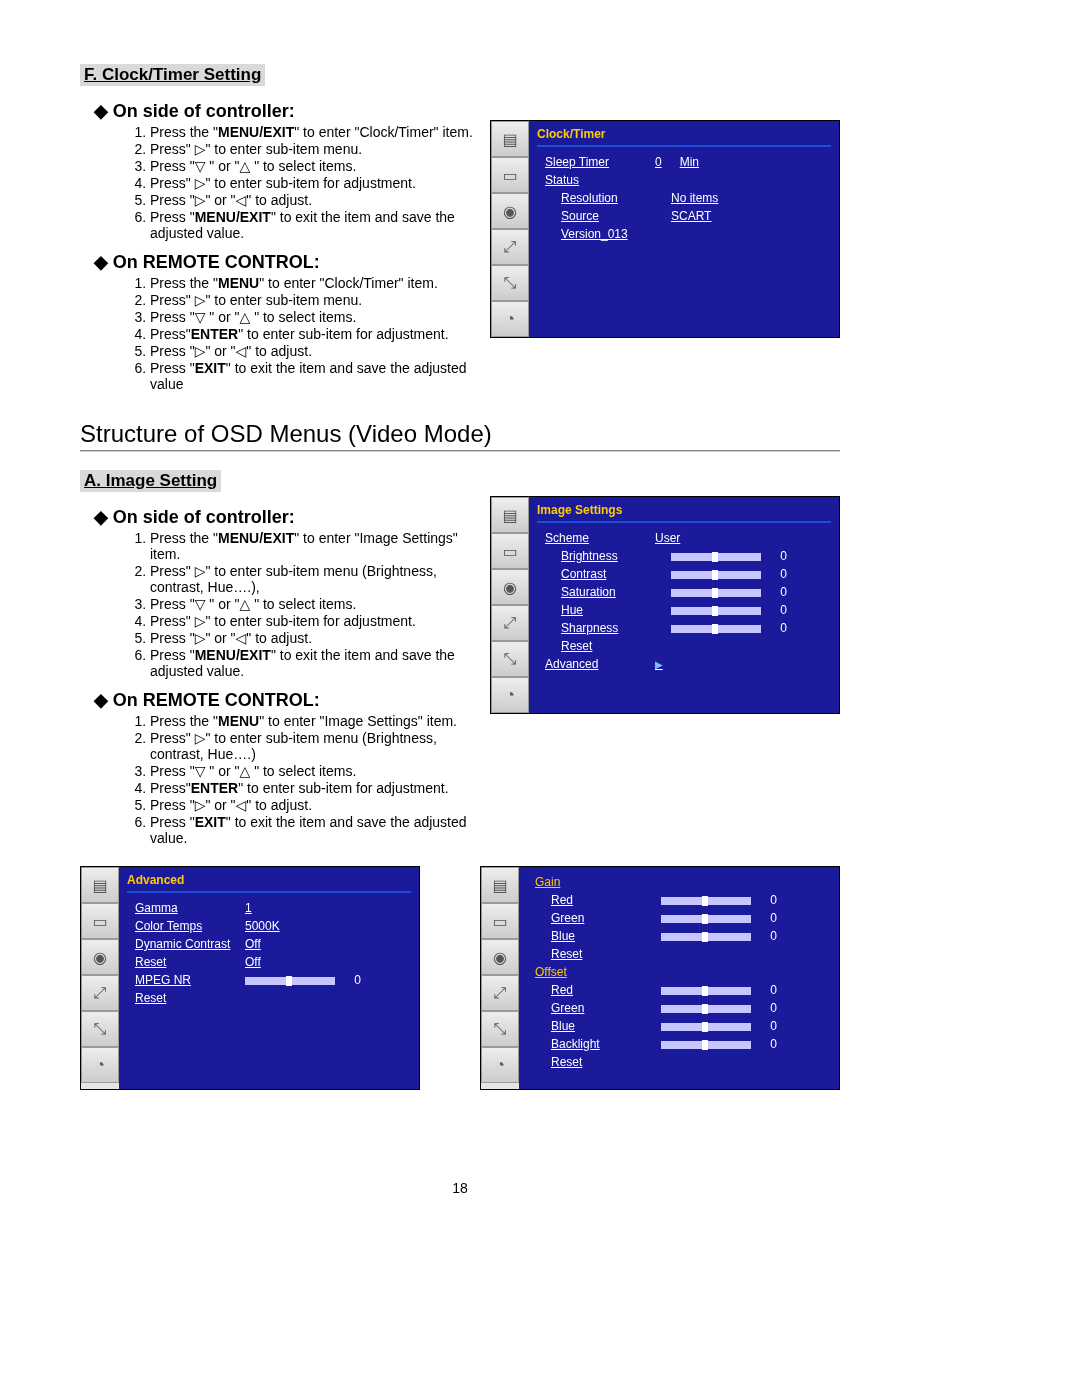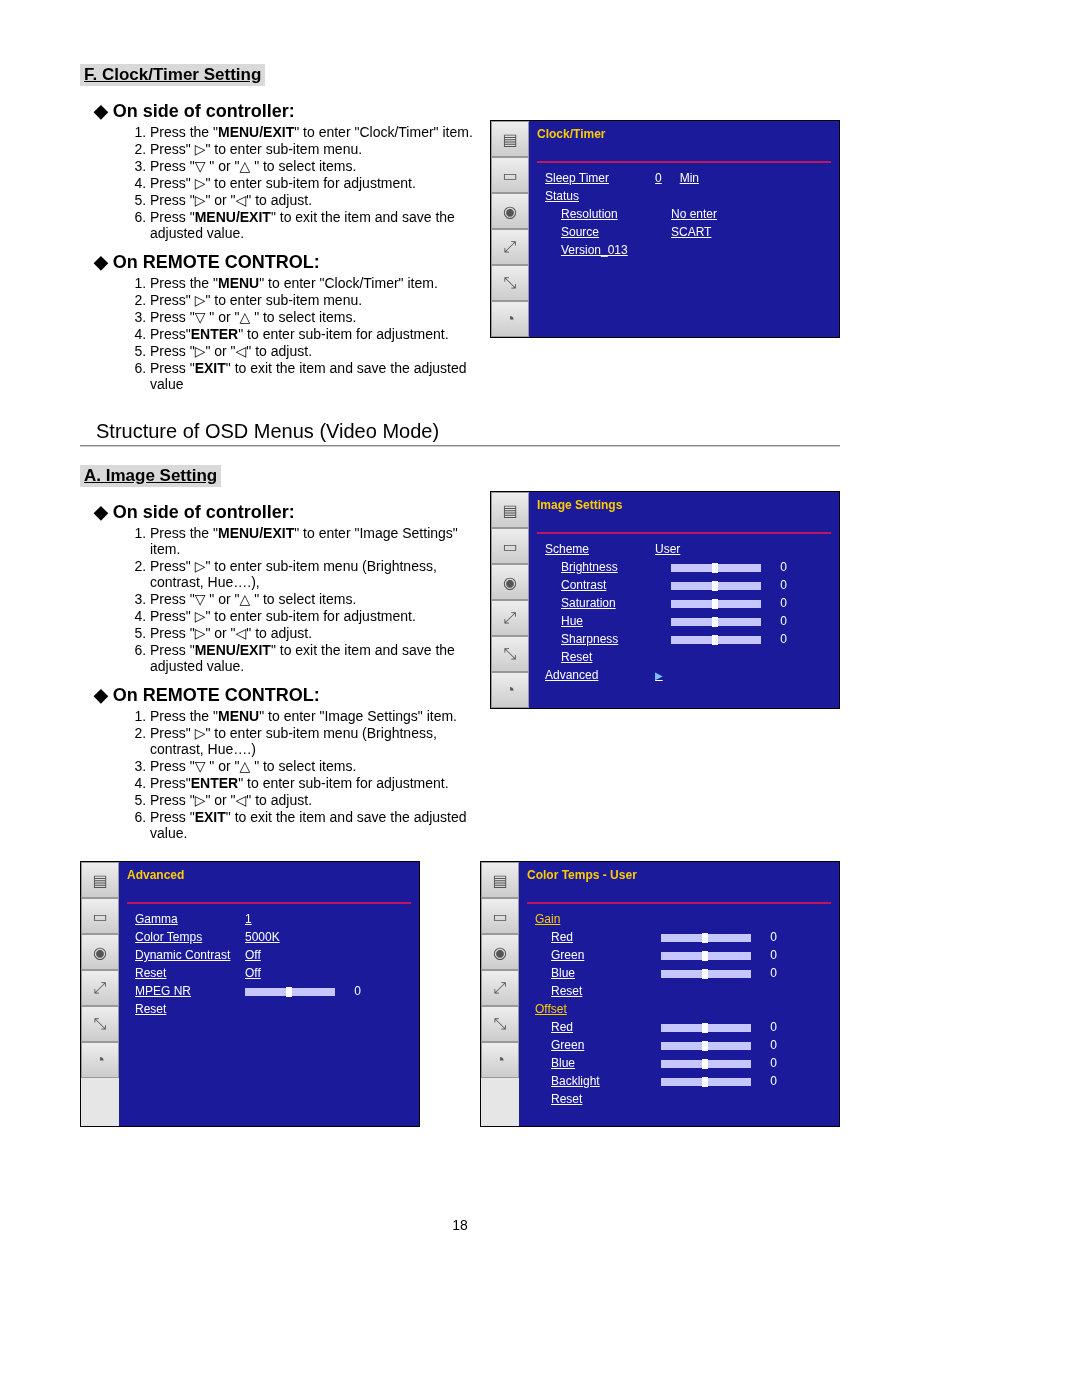--- a/index.html
+++ b/index.html
@@ -32,23 +32,23 @@
   ol.steps {
     margin: 2px 0 10px 30px;
     padding-left: 40px;
   }
   ol.steps li {
     margin: 1px 0;
     font-size: 14px;
   }
   b.k { font-weight: 700; }
   h1.osd-title {
-    font-size: 20px;
+    font-size: 24px;
     font-weight: 400;
-    margin: 18px 0 2px 16px;
+    margin: 18px 0 2px 0;
   }
   hr.under {
     border: none;
     border-top: 1px solid #888;
     border-bottom: 1px solid #ccc;
     margin: 0 0 14px 0;
   }
   .two-col {
     display: flex;
     gap: 10px;
@@ -84,22 +84,22 @@
     font-size: 16px;
     color: #555;
   }
   .osd .body {
     flex: 1;
     padding: 6px 8px 18px 8px;
   }
   .osd .title {
     color: #ffcc00;
     font-weight: 700;
-    border-bottom: 2px solid #be185d;
-    padding-bottom: 20px;
+    border-bottom: 2px solid #1d4ed8;
+    padding-bottom: 4px;
     margin-bottom: 6px;
   }
   .osd .row {
     display: flex;
     padding: 2px 8px;
     align-items: center;
     text-decoration: underline;
   }
   .osd .row .label { flex: 0 0 110px; }
   .osd .row .val { flex: 1; }
@@ -179,21 +179,21 @@
           <div class="row">
             <span class="label">Sleep Timer</span>
             <span class="val">0<span style="margin-left: 18px;">Min</span></span>
           </div>
           <div class="row">
             <span class="label">Status</span>
             <span class="val"></span>
           </div>
           <div class="row sub">
             <span class="label">Resolution</span>
-            <span class="val">No enter</span>
+            <span class="val">No items</span>
           </div>
           <div class="row sub">
             <span class="label">Source</span>
             <span class="val">SCART</span>
           </div>
           <div class="row sub">
             <span class="label">Version_013</span>
             <span class="val"></span>
           </div>
         </div>
@@ -316,21 +316,20 @@
   <div class="osd" style="width:360px">
       <div class="tabs">
         <div class="tab">▤</div>
         <div class="tab">▭</div>
         <div class="tab">◉</div>
         <div class="tab">⤢</div>
         <div class="tab">⤡</div>
         <div class="tab">◔</div>
       </div>
       <div class="body">
-        <div class="title">Color Temps - User</div>
         <div class="row yellow">Gain</div>
         <div class="row sub">
           <span class="label">Red</span>
           <span class="val"><span class="slider"></span><span class="num">0</span></span>
         </div>
         <div class="row sub">
           <span class="label">Green</span>
           <span class="val"><span class="slider"></span><span class="num">0</span></span>
         </div>
         <div class="row sub">

